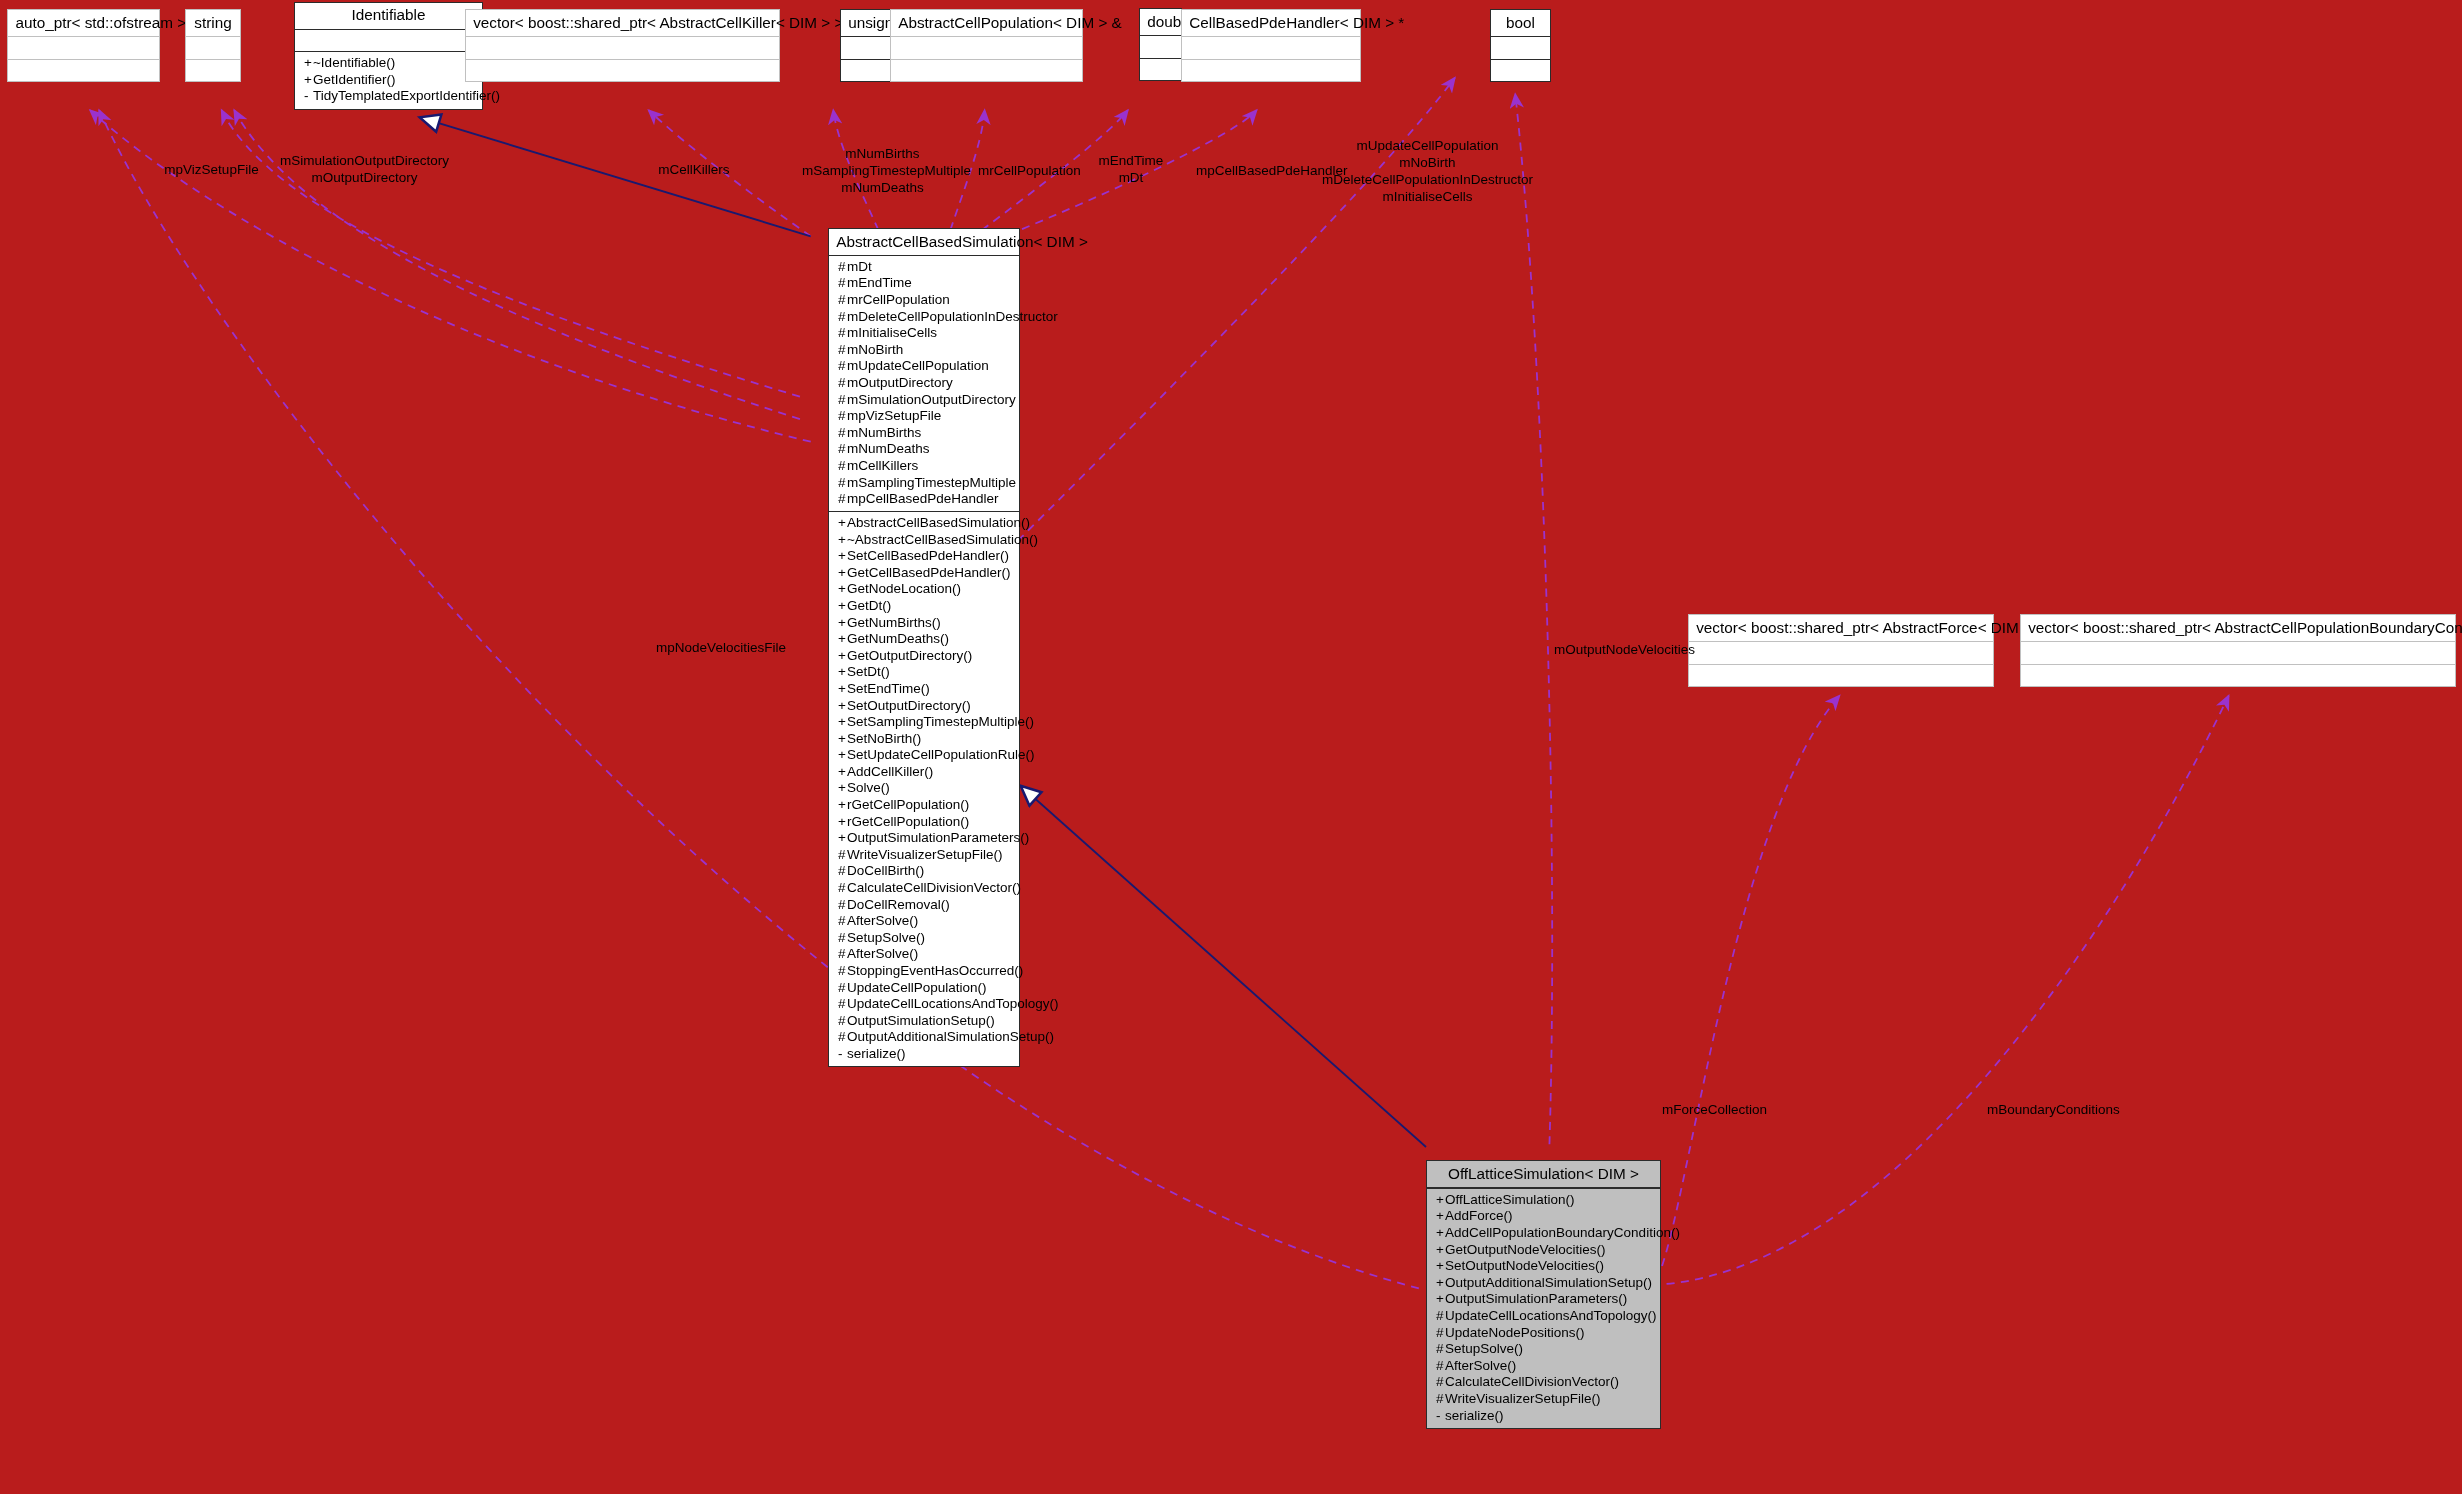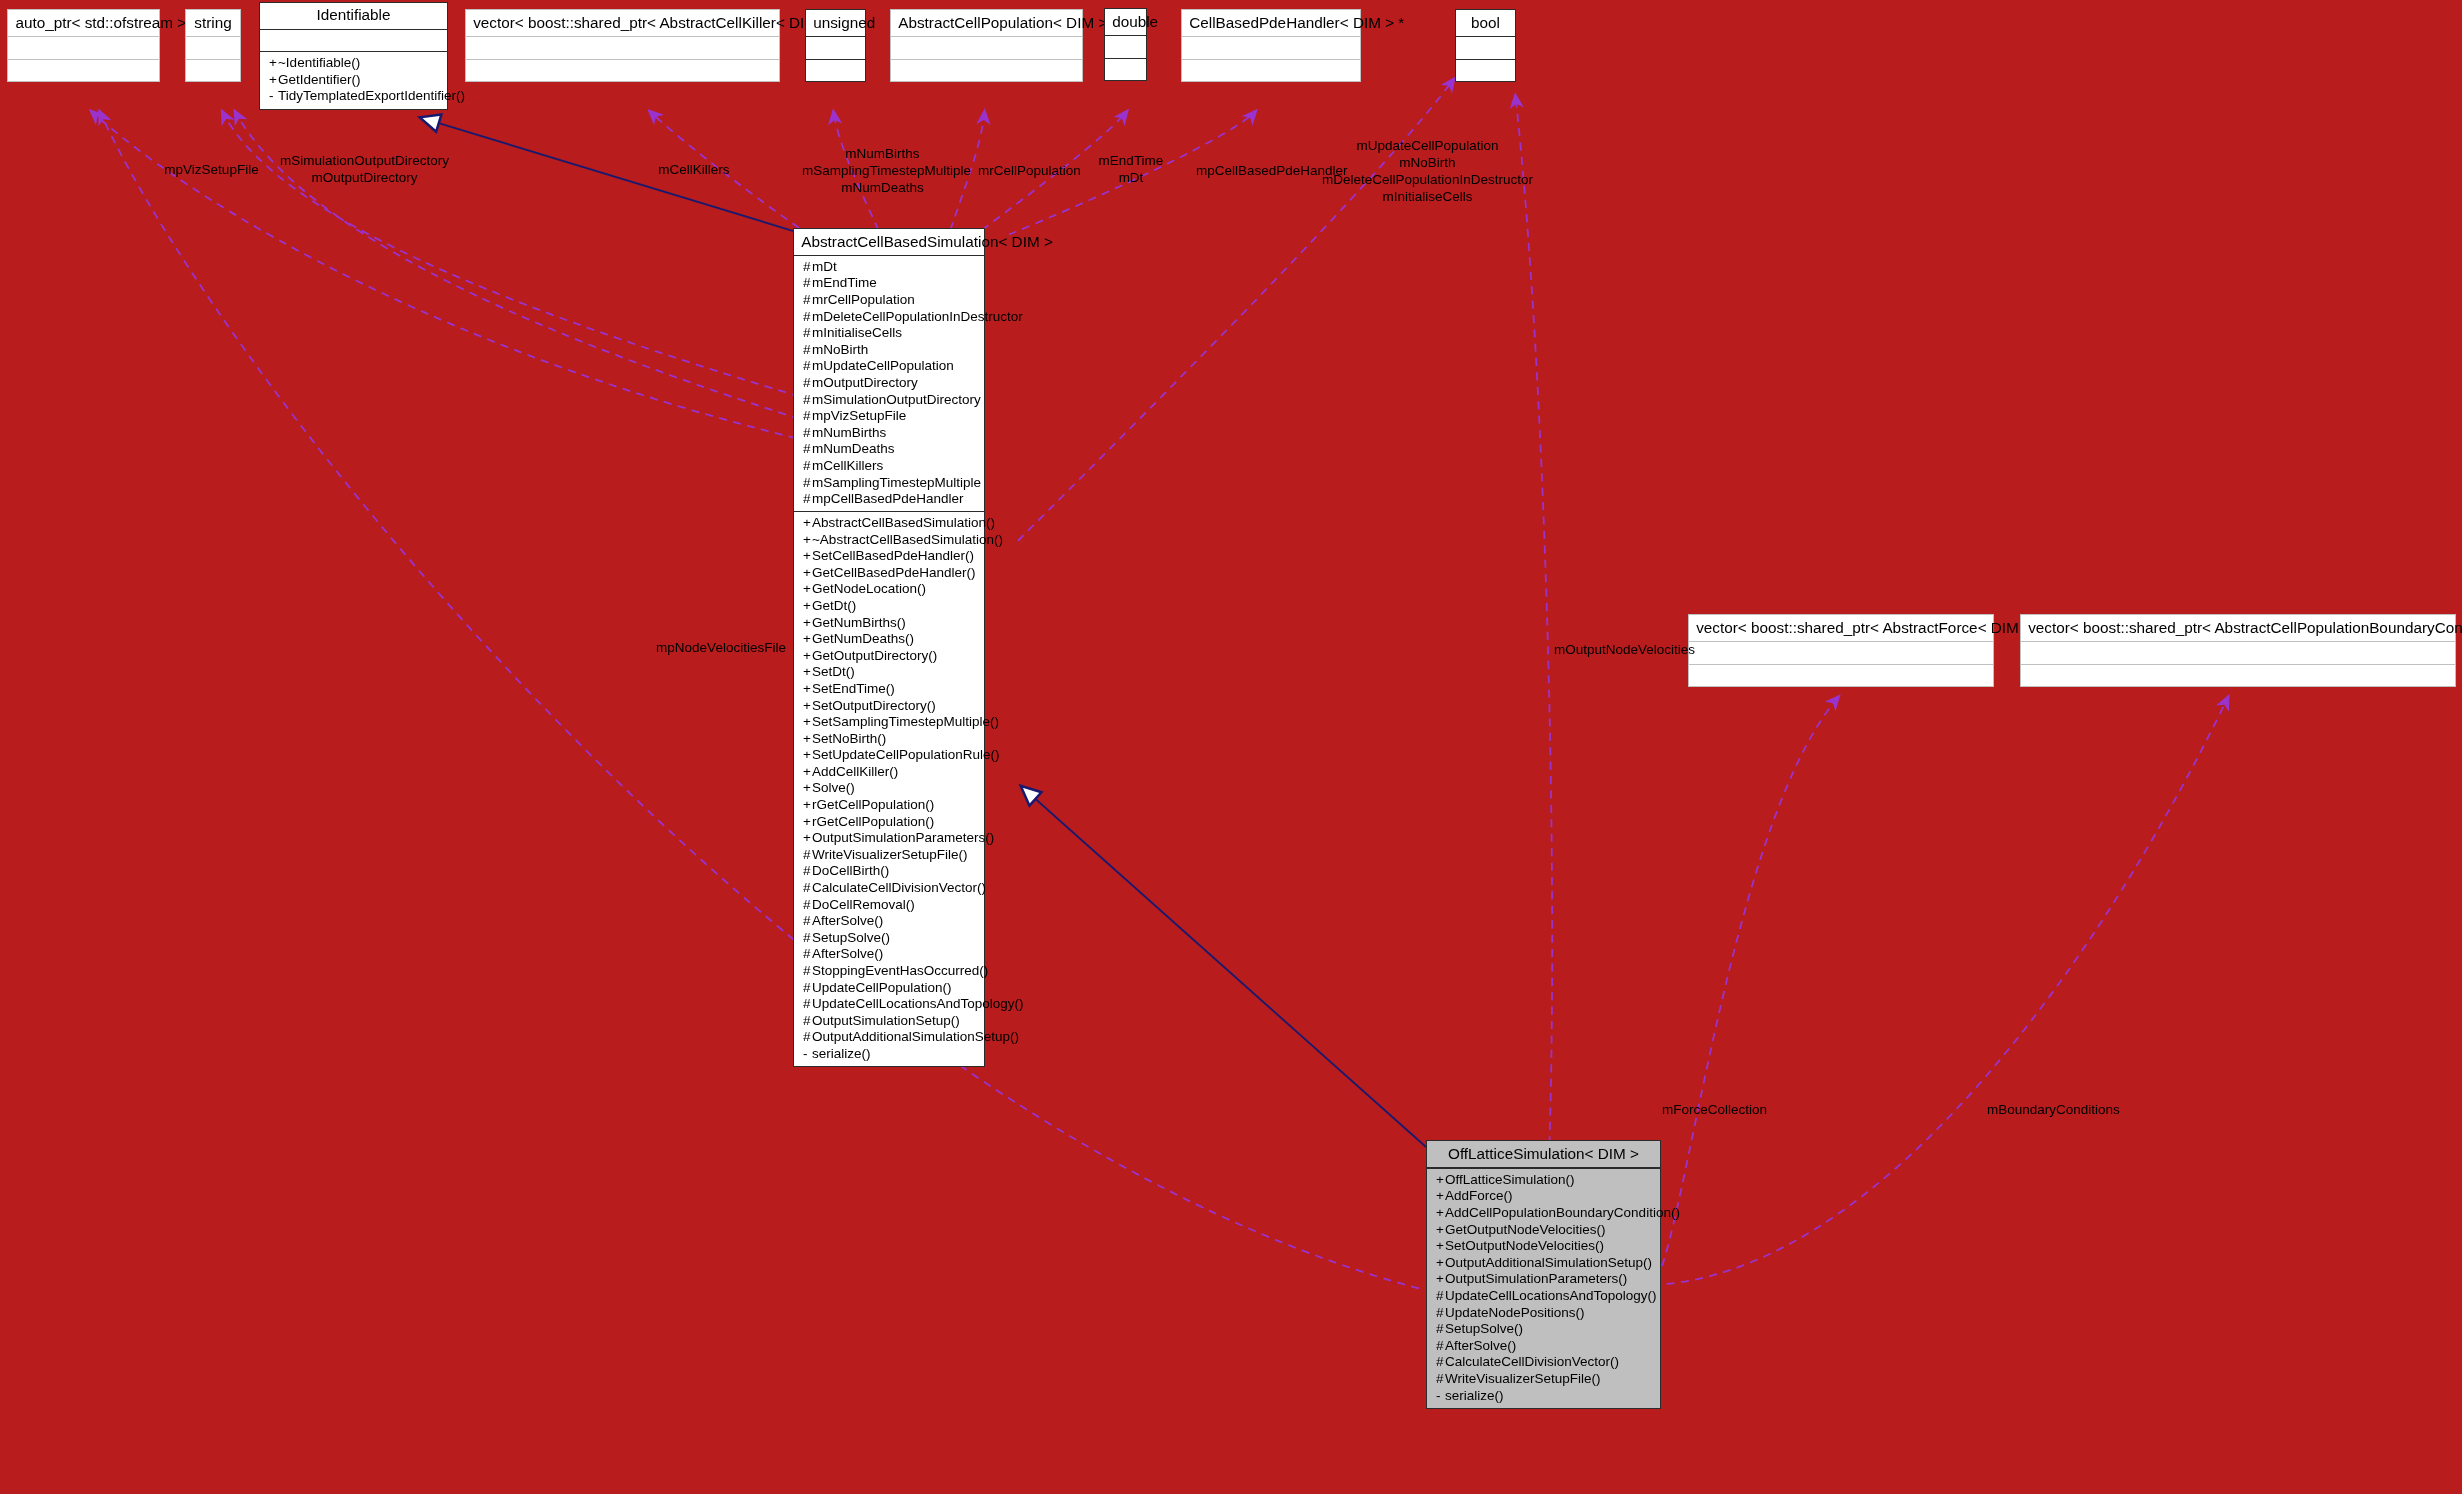--- a/index.html
+++ b/index.html
@@ -24,24 +24,26 @@
   
   .node{
     position:absolute;
     box-sizing:border-box;
     background:#ffffff;
     border:0.9px solid #c0c0c0;
     z-index:5;
   }
   .node.solid{
     border:1.8px solid #2b2b2b;
+    margin-left:35px;
   }
   .node.highlight{
     background:#bfbfbf;
     border:1.8px solid #2b2b2b;
+    margin-top:20px;
   }
   .node .title{
     text-align:center;
     font-size:15.3px;
     line-height:18px;
     padding:3.6px 7.2px 4.5px 7.2px;
     white-space:nowrap;
   }
   .node.solid .title,
   .node.highlight .title{

